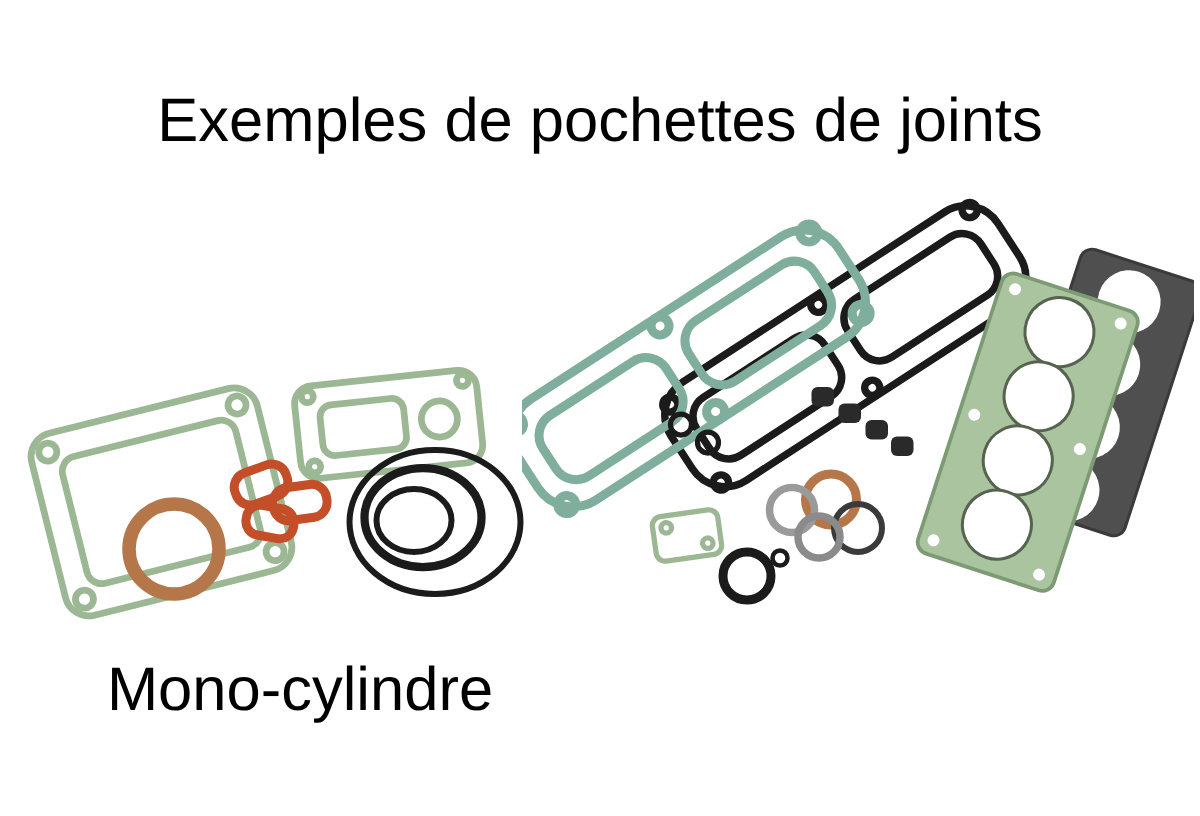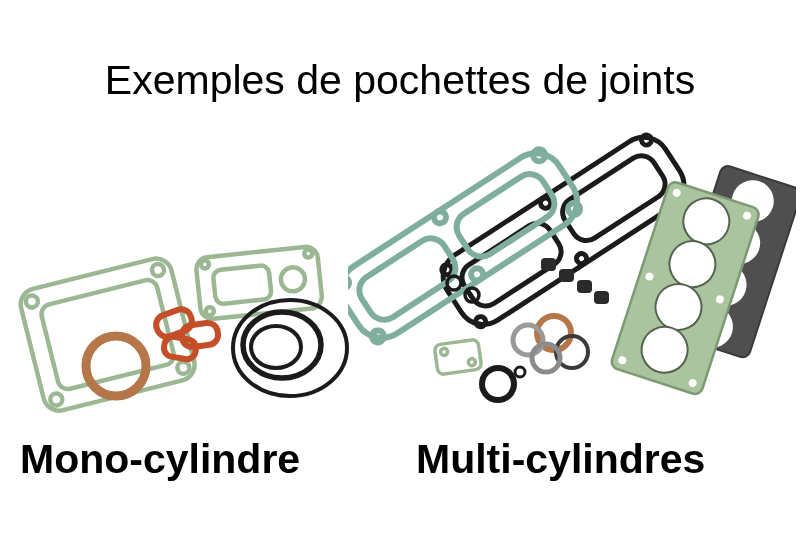--- a/index.html
+++ b/index.html
@@ -27,22 +27,22 @@
   }
   .figure { position: absolute; }
   .fig-mono  { left: 8px;   top: 226px; width: 350px; height: 208px; }
   .fig-multi { left: 348px; top: 130px; width: 448px; height: 298px; }
   .caption {
     position: absolute;
     top: 436px;
     font-size: 41px;
     line-height: 46px;
     color: #000000;
-    text-align: left;
-    font-weight: 700;
+    text-align: center;
+    font-weight: 400;
   }
   .cap-mono  { left: 20px;  width: 360px; }
   .cap-multi { left: 416px; width: 360px; }
   svg { display: block; }
 </style>
 </head>
 <body>
 
 <div class="page">
 
@@ -166,15 +166,14 @@
       </g>
 
       <g fill="none" stroke="#1b1b1b">
         <circle cx="150" cy="254" r="16" stroke-width="6"></circle>
         <circle cx="172" cy="242" r="5" stroke-width="3"></circle>
       </g>
     </svg>
   </div>
 
   <div class="caption cap-mono">Mono-cylindre</div>
-  <div class="caption cap-multi">Multi-cylindres</div>
 
 </div>
 
 </body></html>

